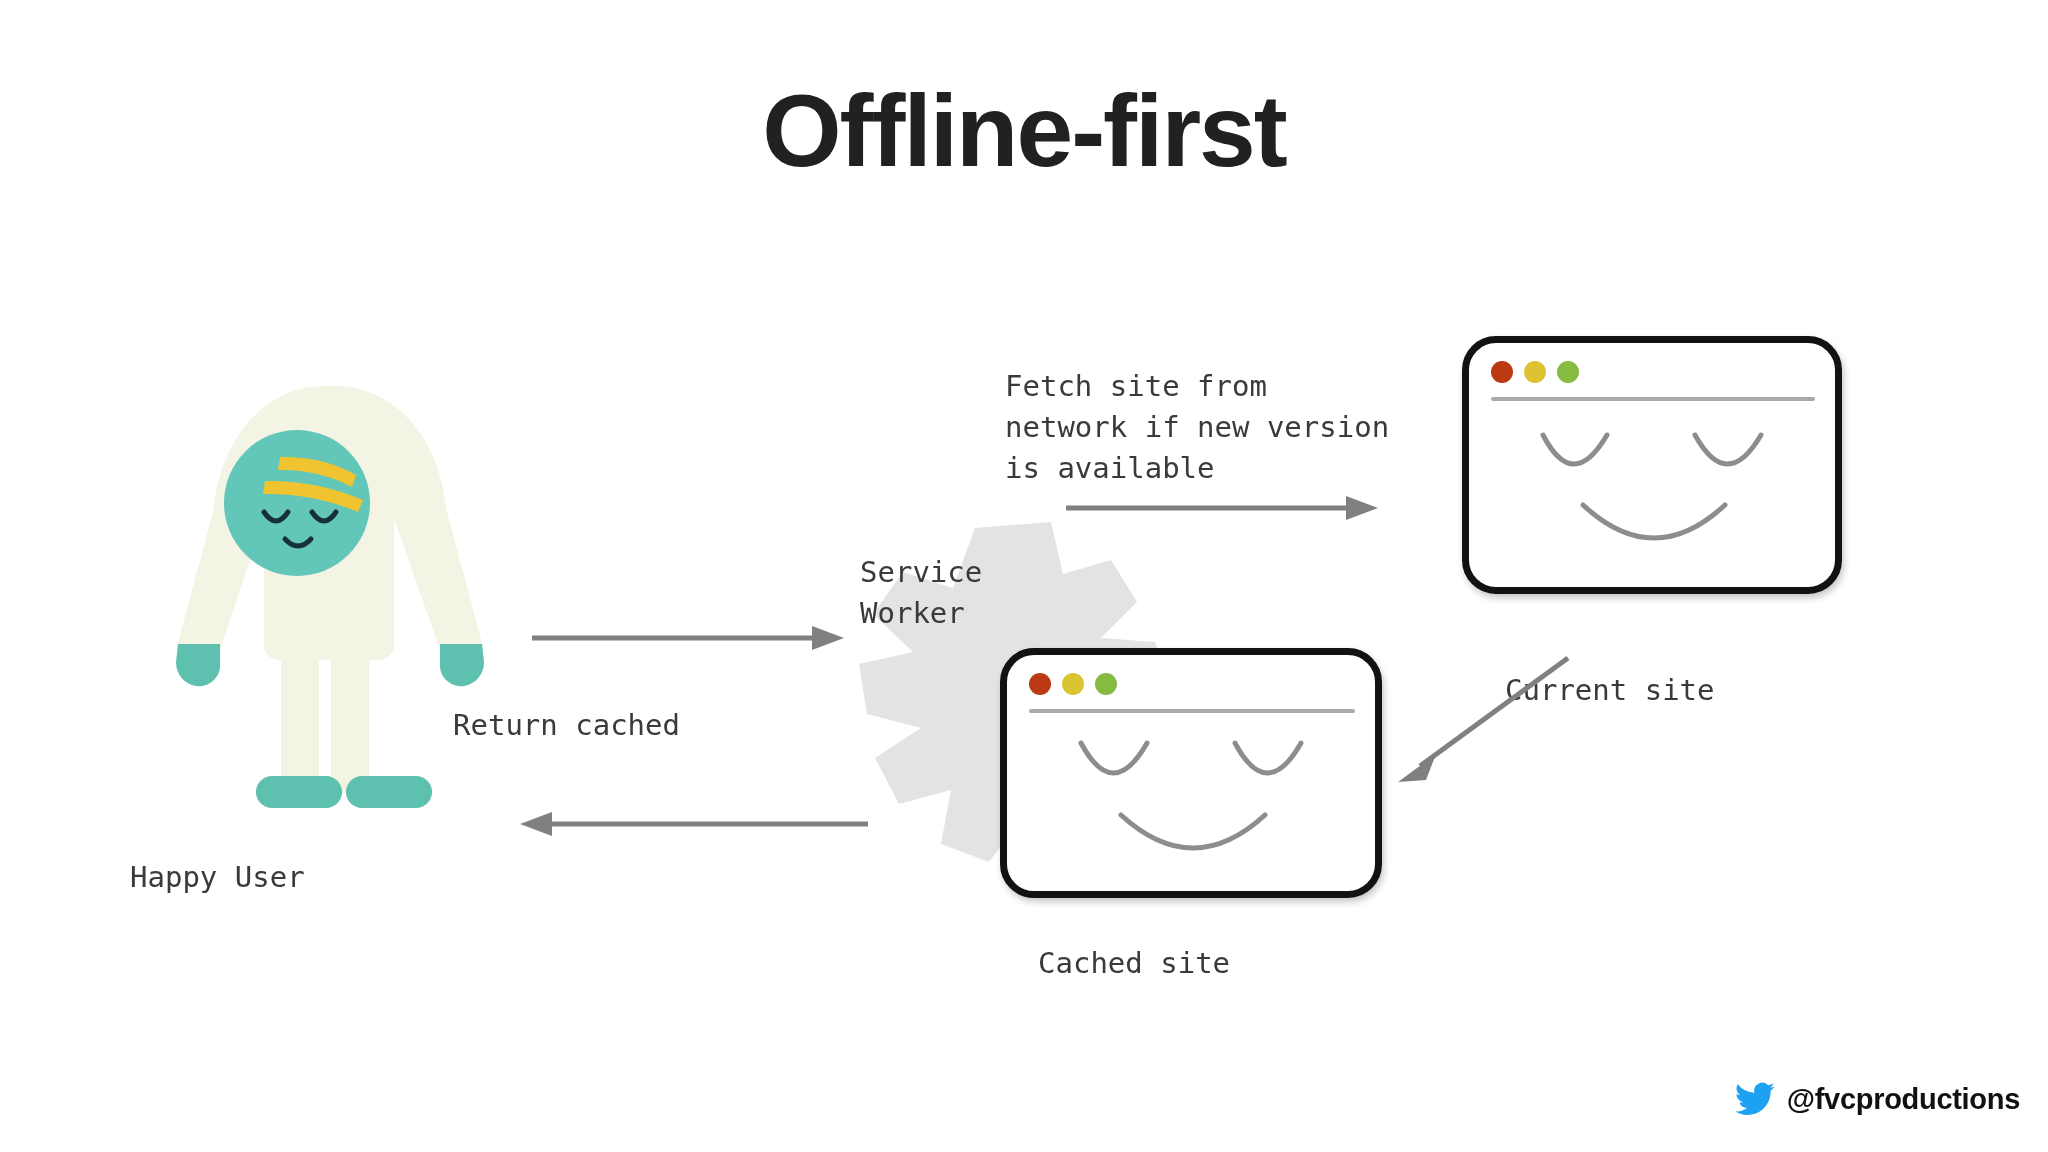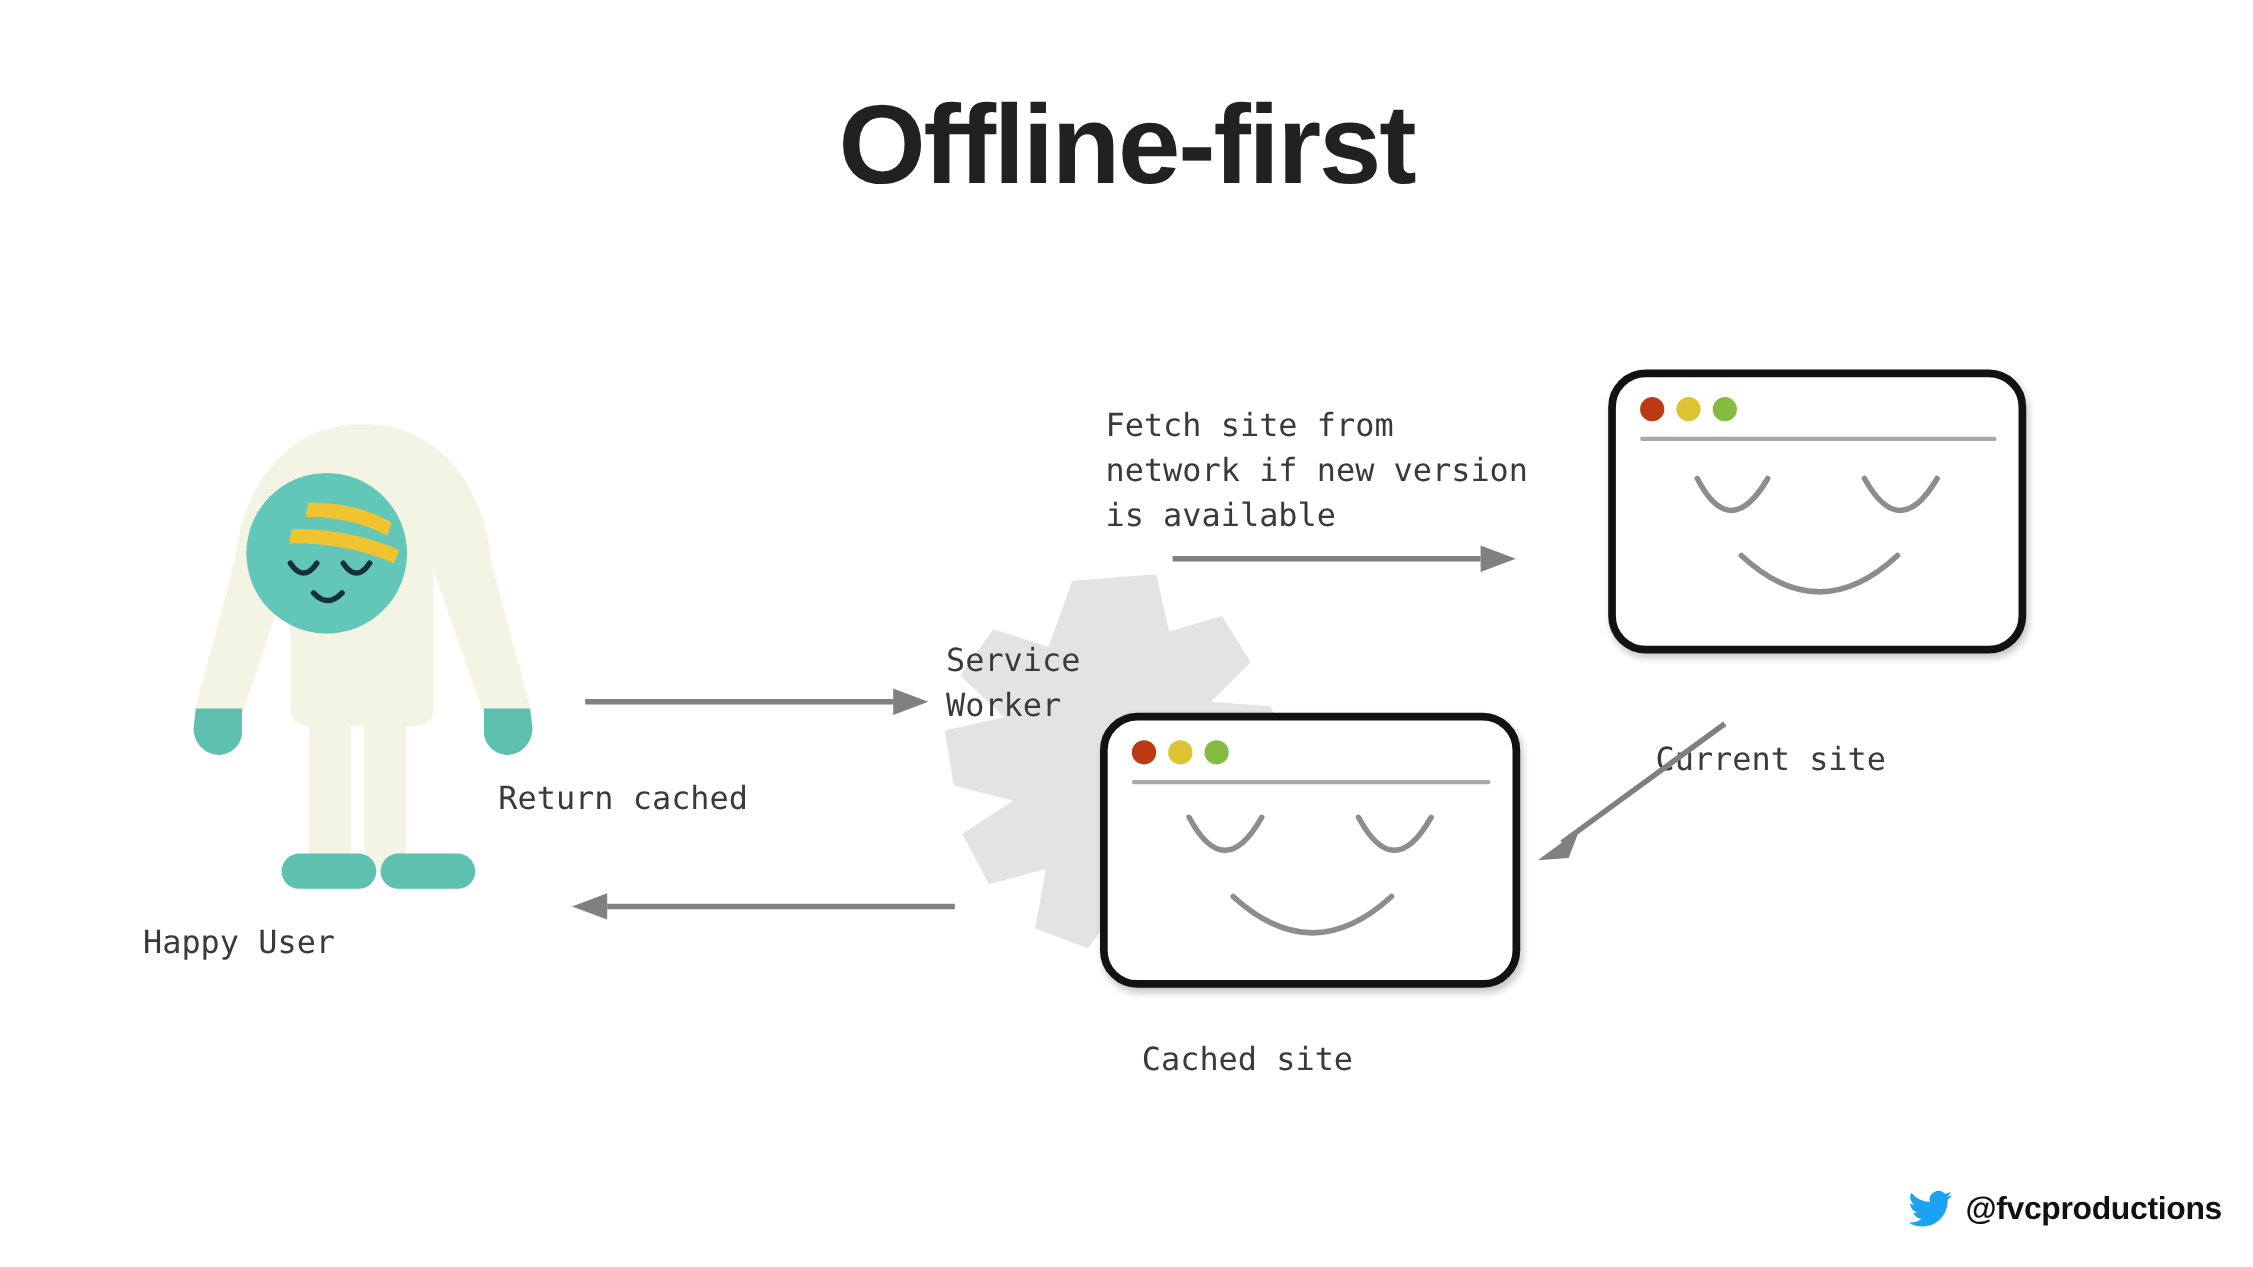--- a/index.html
+++ b/index.html
@@ -58,21 +58,20 @@
     left: 855px;
     top: 522px;
     width: 330px;
     height: 348px;
   }
   #service-worker-label {
     left: 860px;
     top: 552px;
     width: 320px;
     z-index: 4;
-    margin-top: 28px;
   }
 
   
   .browser-window {
     position: absolute;
     background: #ffffff;
     border: 7px solid #121212;
     border-radius: 34px;
     box-sizing: border-box;
     box-shadow: 2px 4px 7px rgba(0,0,0,0.22);
@@ -111,21 +110,21 @@
     border-radius: 2px;
   }
   .face {
     position: absolute;
   }
 
   
   .arrow-svg { position: absolute; }
 
   
-  #label-happy-user   { left: 130px;  top: 836px; width: 330px; }
+  #label-happy-user   { left: 130px;  top: 857px; width: 330px; }
   #label-cached-site  { left: 1038px; top: 943px; width: 330px; }
   #label-current-site { left: 1505px; top: 630px; width: 340px; margin-top: 40px; }
 
   #label-requesting   { left: 473px;  top: 578px; width: 380px; }
   #label-return       { left: 453px;  top: 705px; width: 420px; }
   #label-fetch        { left: 1005px; top: 366px; width: 440px; }
 
   
   #twitter-credit {
     position: absolute;

